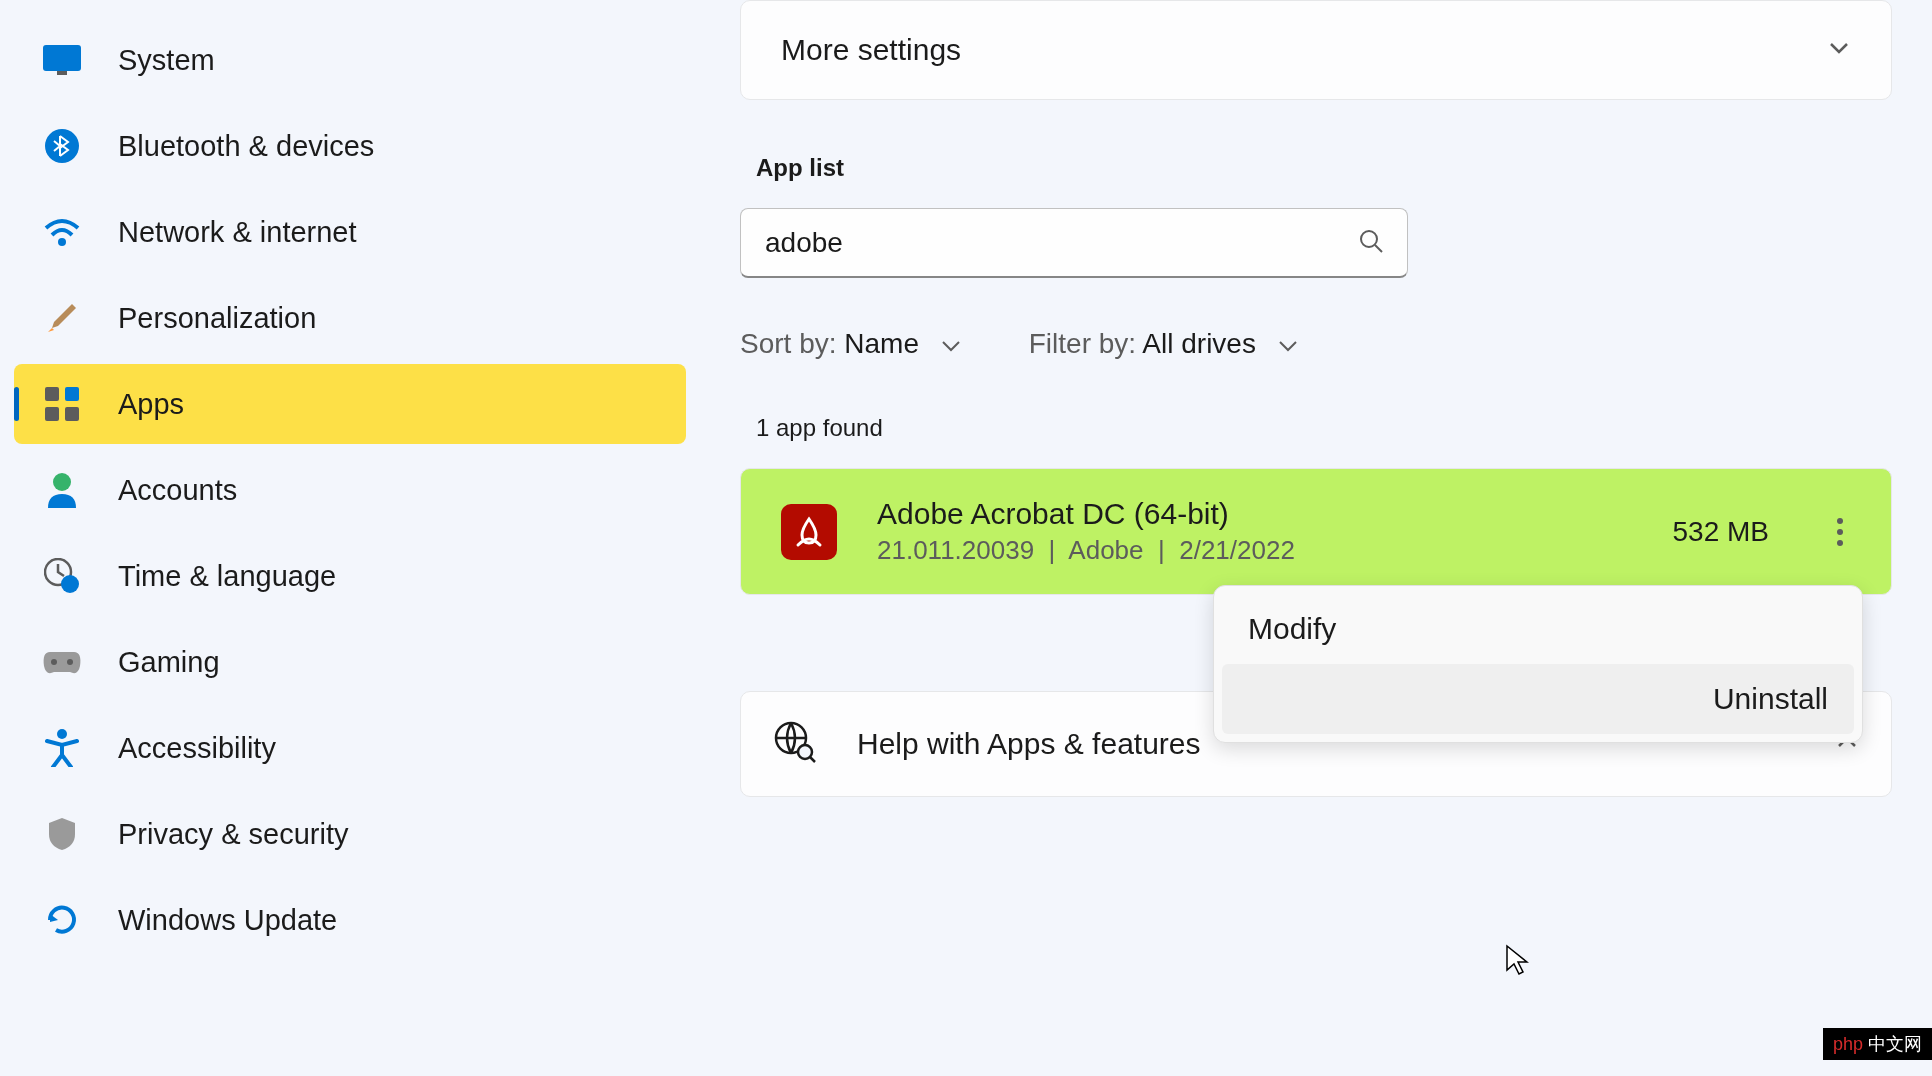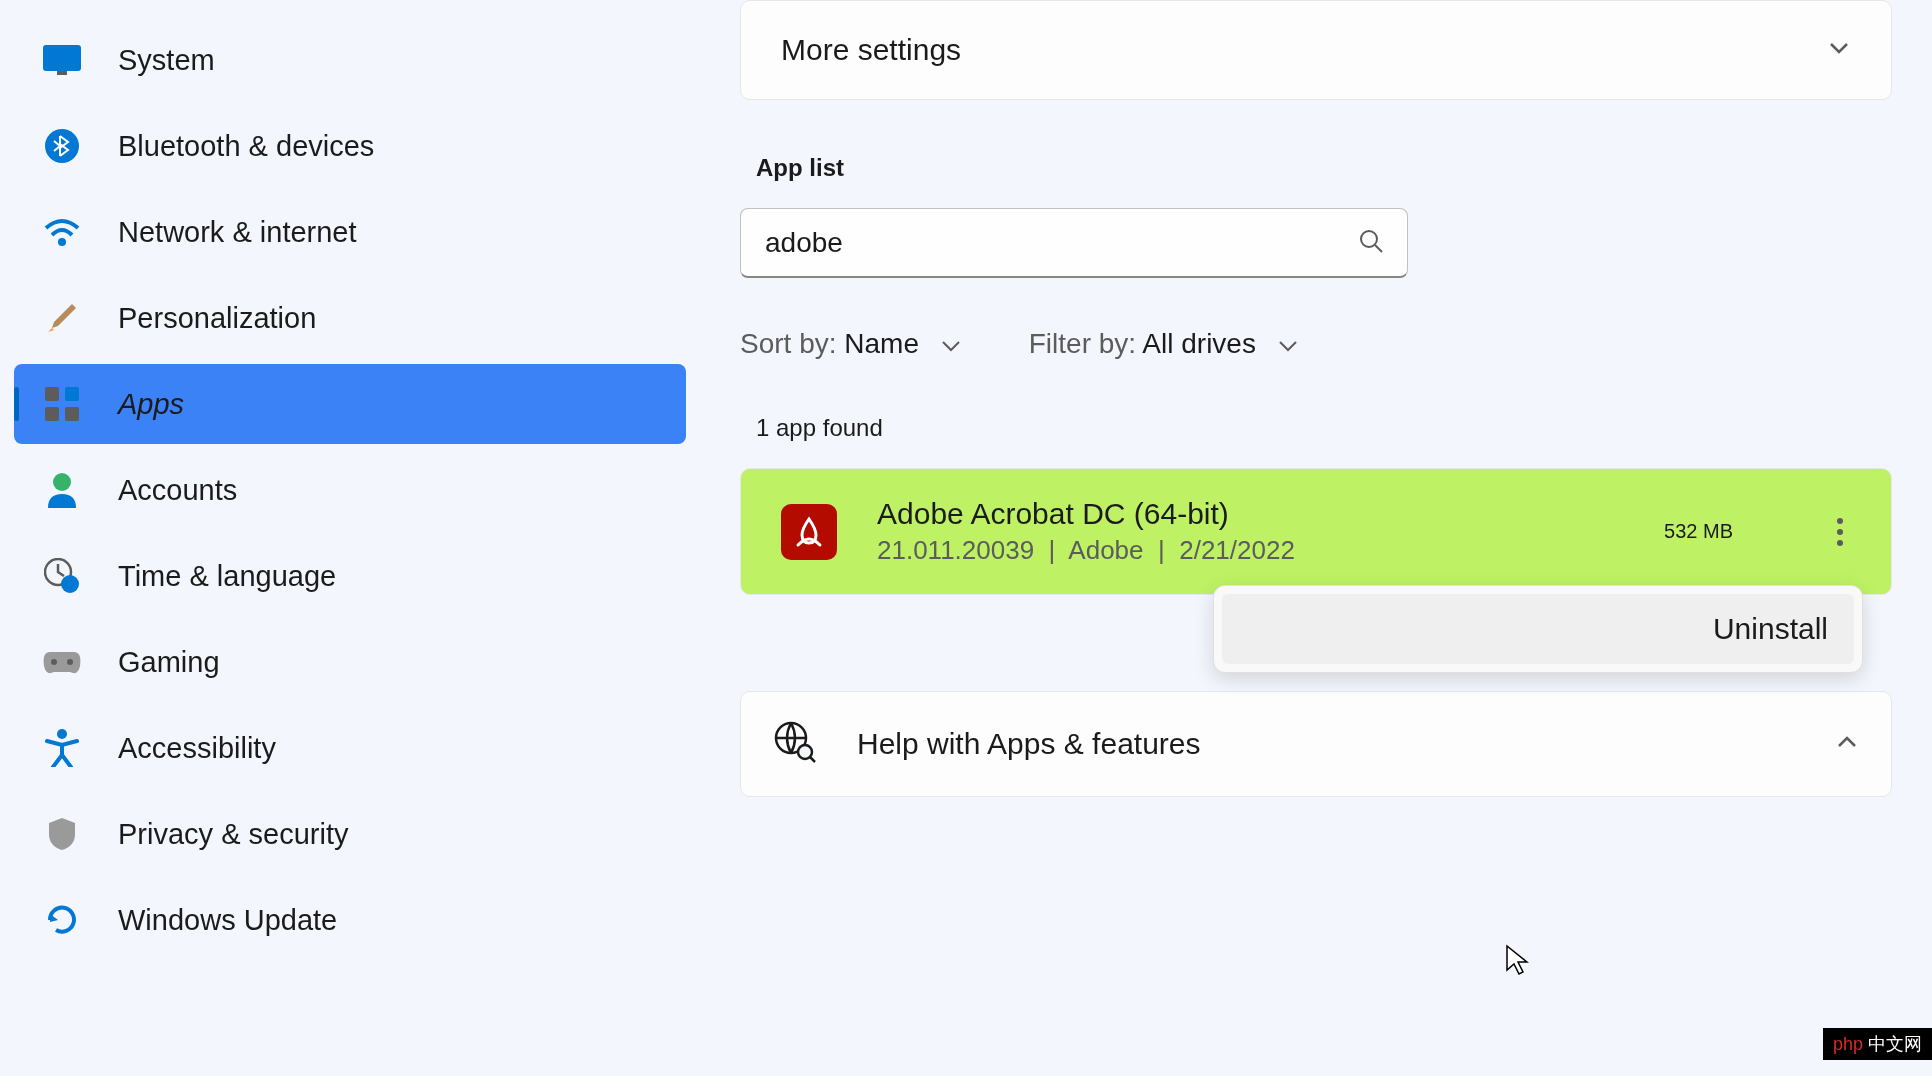--- a/index.html
+++ b/index.html
@@ -1,37 +1,37 @@
 <!DOCTYPE html>
 <html><head>
 <meta charset="utf-8">
 <style>
 * { margin: 0; padding: 0; box-sizing: border-box; font-family: "Segoe UI", -apple-system, sans-serif; }
 body { background: #f3f6fc; width: 1932px; height: 1076px; overflow: hidden; position: relative; display: flex; }
 .sidebar { width: 700px; padding: 20px 14px; }
 .nav-item { display: flex; align-items: center; gap: 36px; padding: 20px 28px; border-radius: 8px; cursor: pointer; margin-bottom: 6px; }
-.nav-item.active { background: #3b82f6; position: relative; font-style: italic; }
+.nav-item.active { background: #fde047; position: relative; }
 .nav-item.active::before { content: ""; position: absolute; left: 0; top: 50%; transform: translateY(-50%); width: 5px; height: 34px; background: #0067c0; border-radius: 3px; }
 .nav-icon { width: 40px; height: 40px; display: inline-flex; align-items: center; justify-content: center; flex-shrink: 0; }
 .nav-label { font-size: 29px; color: #1b1b1b; font-weight: 400; }
 .main { flex: 1; padding: 0 40px; overflow-y: auto; }
 .card { background: #fdfdfe; border: 1px solid #e6e7e9; border-radius: 10px; padding: 32px 40px; display: flex; align-items: center; justify-content: space-between; }
 .card-title { font-size: 30px; color: #1b1b1b; }
 .section-title { font-size: 24px; font-weight: 600; color: #1b1b1b; margin: 54px 0 26px 16px; }
 .search-wrap { position: relative; width: 668px; }
 .search-input { width: 100%; height: 70px; padding: 0 60px 0 24px; font-size: 28px; border: 1px solid #c1c1c1; border-bottom: 2px solid #868686; border-radius: 8px; background: #fefefe; color: #1b1b1b; }
 .search-icon { position: absolute; right: 24px; top: 50%; transform: translateY(-50%); }
 .filter-row { display: flex; gap: 68px; margin: 50px 0 40px 0; font-size: 28px; color: #5c5c5c; }
 .filter-value { color: #1b1b1b; }
 .app-row { background: #bef264; border: 1px solid #e6e7e9; border-radius: 10px; padding: 28px 40px; display: flex; align-items: center; gap: 40px; position: relative; }
 .app-icon { width: 56px; height: 56px; background: #b30b00; border-radius: 10px; display: flex; align-items: center; justify-content: center; color: #fff; font-size: 32px; }
 .app-info { flex: 1; }
 .app-name { font-size: 30px; color: #1b1b1b; margin-bottom: 4px; }
 .app-meta { font-size: 26px; color: #5c5c5c; }
-.app-size { font-size: 20px; color: #1b1b1b; margin-right: 56px; }
+.app-size { font-size: 28px; color: #1b1b1b; margin-right: 20px; }
 .dots { display: flex; flex-direction: column; gap: 5px; cursor: pointer; padding: 8px; }
 .dots span { width: 6px; height: 6px; background: #5c5c5c; border-radius: 50%; }
 .context-menu { position: absolute; right: 28px; top: 116px; width: 650px; background: #f9f9f9; border: 1px solid #e0e0e0; border-radius: 12px; box-shadow: 0 6px 20px rgba(0,0,0,0.14); padding: 8px; z-index: 10; }
 .ctx-item { padding: 18px 26px; font-size: 30px; color: #1b1b1b; border-radius: 6px; cursor: pointer; }
 .ctx-item.hover { background: #efefef; text-align: right; }
 .help-row { background: #fdfdfe; border: 1px solid #e6e7e9; border-radius: 10px; padding: 28px 32px; display: flex; align-items: center; gap: 40px; margin-top: 96px; }
 .chev { width: 24px; height: 24px; }
 .watermark { position: absolute; right: 0; bottom: 16px; background: #000; color: #fff; padding: 4px 10px; font-size: 18px; font-family: monospace; }
 .watermark .php { color: #d62b2b; }
 .cursor { position: absolute; left: 1505px; top: 944px; z-index: 20; }
@@ -207,20 +207,21 @@
       </div>
     </div>
     <div class="app-size">532 MB</div>
     <div class="dots">
         <span></span>
         <span></span>
         <span></span>
       </div>
 
     <div class="context-menu">
+      <div class="ctx-item">Modify</div>
       <div class="ctx-item hover">Uninstall</div>
     </div>
   </div>
 
   <div class="help-row">
     <span>
       <svg width="44" height="44" viewBox="0 0 44 44">
           <circle cx="18" cy="18" r="15" stroke="#1b1b1b" stroke-width="2.5" fill="none"></circle>
           <path d="M3 18 L33 18 M18 3 Q10 18 18 33 M18 3 Q26 18 18 33" stroke="#1b1b1b" stroke-width="2.5" fill="none"></path>
           <circle cx="32" cy="32" r="7" stroke="#1b1b1b" stroke-width="2.5" fill="#f3f6fc"></circle>

